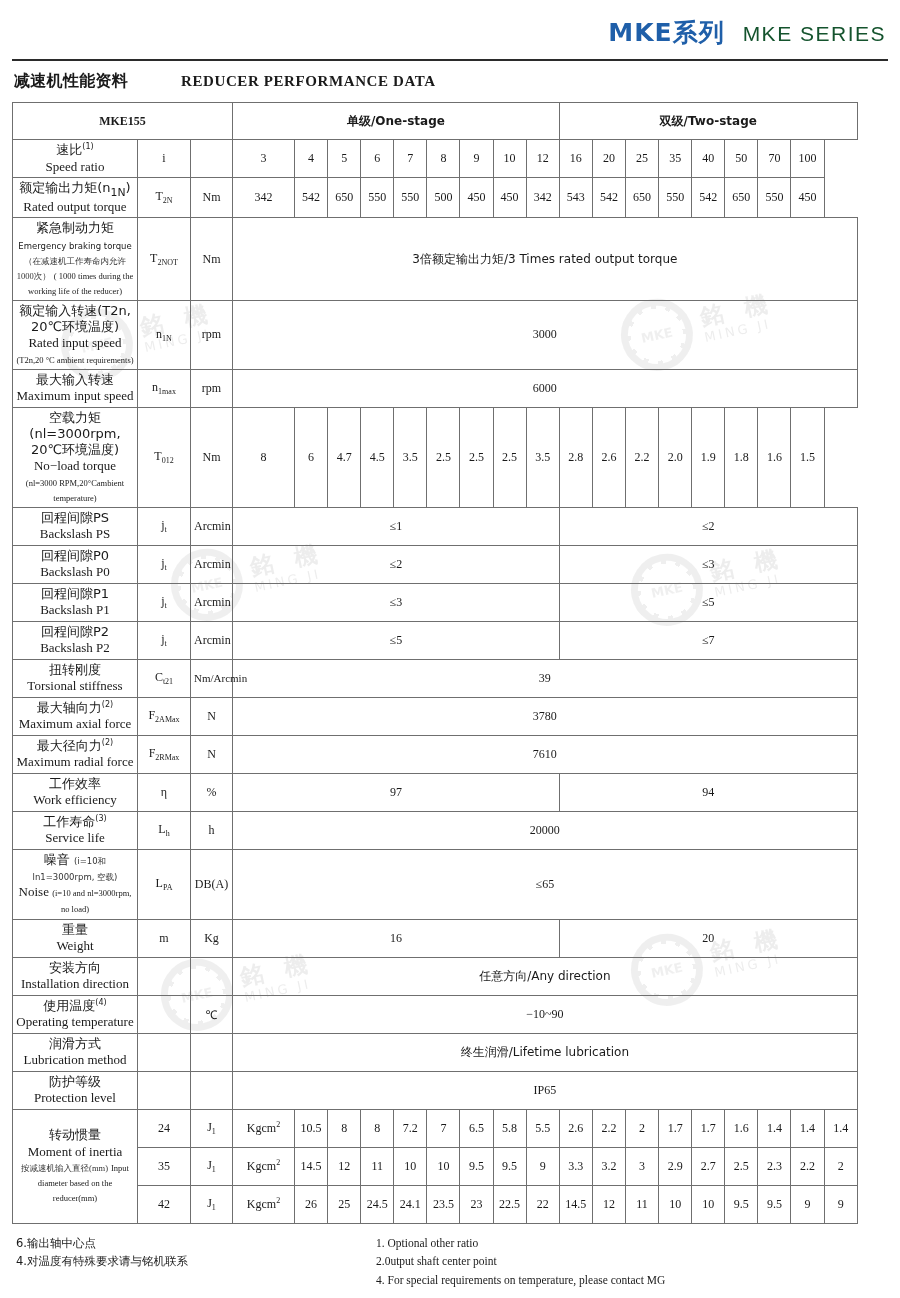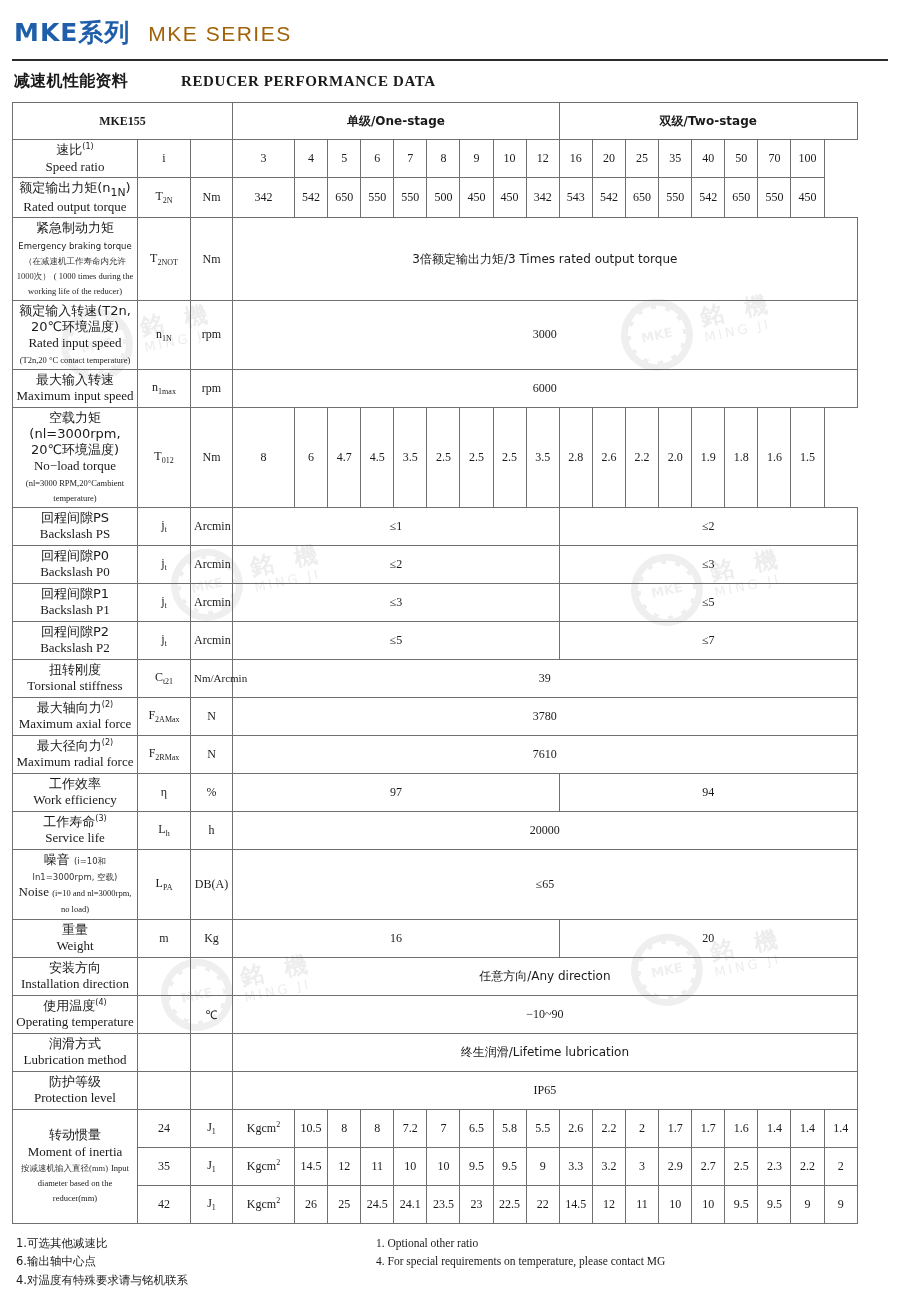--- a/index.html
+++ b/index.html
@@ -17,30 +17,31 @@
     box-sizing:border-box;
     padding:14px 12px 8px 12px;
     overflow:hidden;
   }
   
   .brandbar{
     display:flex;
     align-items:baseline;
     gap:18px;
     padding:2px 2px 8px 2px;
+    justify-content:flex-end;
   }
   .brand-cn{
     color:#1f5fa9;
     font-size:25px;
     font-weight:bold;
     letter-spacing:1px;
     font-family:"DejaVu Sans", sans-serif;
   }
   .brand-en{
-    color:#a16207;
+    color:#14532d;
     font-size:21px;
     letter-spacing:1.5px;
     font-family:"Liberation Sans", sans-serif;
   }
   .rule{
     height:2px;
     background:#2b2b2b;
     margin:2px 0 10px 0;
   }
   .subtitle{
@@ -287,21 +288,21 @@
         </td>
         <td class="sym"><span>T</span><sub>2NOT</sub></td>
         <td class="unit">Nm</td>
         <td class="mid" colspan="18">3倍额定输出力矩/3 Times rated output torque</td>
       </tr>
 
       <tr class="rowh">
         <td class="namecell">
           <span class="cn">额定输入转速(T2n, 20℃环境温度)</span>
           <span class="en">Rated input speed</span>
-          <span class="smen">(T2n,20 °C contact temperature)</span>
+          <span class="smen">(T2n,20 °C ambient requirements)</span>
         </td>
         <td class="sym"><span>n</span><sub>1N</sub></td>
         <td class="unit">rpm</td>
         <td class="num" colspan="18">3000</td>
       </tr>
 
       <tr class="rowh">
         <td class="namecell">
           <span class="cn">最大输入转速</span>
           <span class="en">Maximum input speed</span>
@@ -567,23 +568,23 @@
         <td class="num">9.5</td>
         <td class="num">9</td>
         <td class="num">9</td>
       </tr>
     </tbody>
   </table>
   </div>
 
   <div class="notes">
     <div class="cnCol">
-      <div>1.可选其他减速比</div>
       <div>6.输出轴中心点</div>
       <div>4.对温度有特殊要求请与铭机联系</div>
     </div>
     <div class="enCol">
       <div>1. Optional other ratio</div>
+      <div>2.0utput shaft center point</div>
       <div>4. For special requirements on temperature, please contact MG</div>
     </div>
   </div>
 
 </div>
 
 </body></html>

